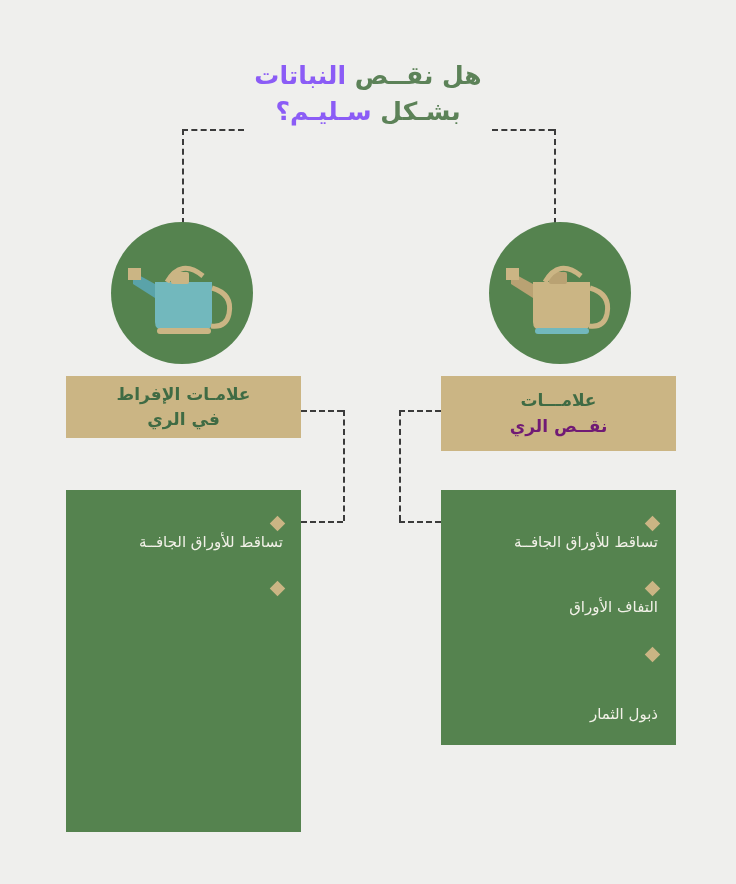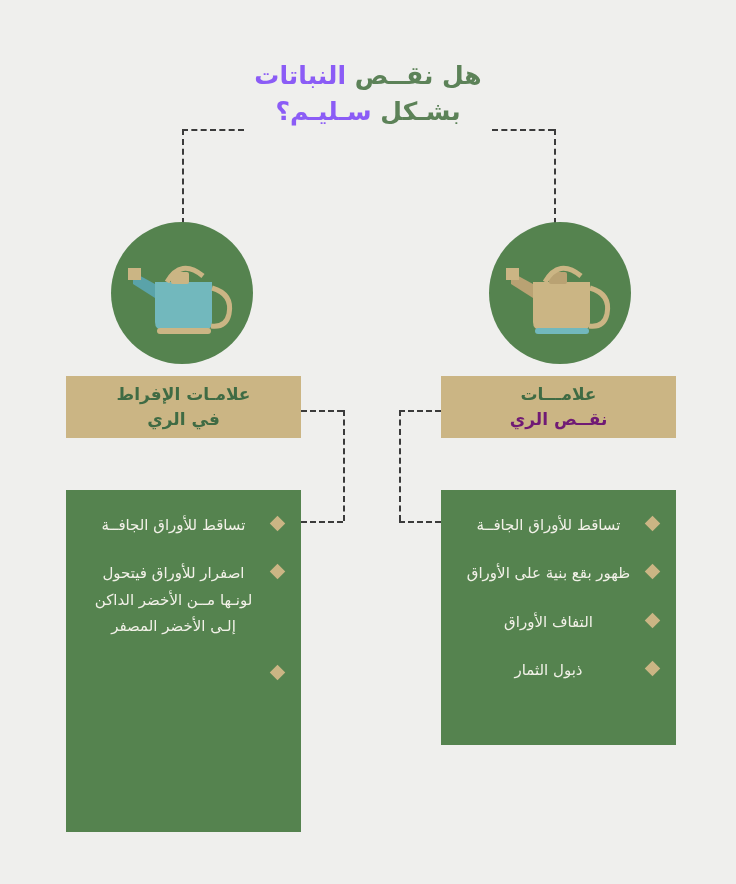--- a/index.html
+++ b/index.html
@@ -84,21 +84,21 @@
   .label-left {
     left: 66px;
     top: 376px;
     width: 235px;
     height: 62px;
   }
   .label-right {
     left: 441px;
     top: 376px;
     width: 235px;
-    height: 62px;
+    height: 75px;
   }
 
   
   .panel {
     position: absolute;
     background: #55834f;
     color: #f0efe6;
     direction: rtl;
     padding: 22px 18px 22px 18px;
     box-sizing: border-box;
@@ -110,26 +110,26 @@
     height: 342px;
   }
   .panel-right {
     left: 441px;
     top: 490px;
     width: 235px;
     height: 255px;
   }
   .bullet-row {
     display: flex;
-    flex-direction: row;
+    flex-direction: column;
     align-items: flex-start;
     justify-content: flex-start;
     margin-bottom: 22px;
   }
-  .bullet-row:last-child { margin-bottom: 0; }
+  .bullet-row:last-child { margin-bottom: 0; gap: 41px; }
   .diamond {
     flex: 0 0 auto;
     width: 11px;
     height: 11px;
     background: #cbb584;
     transform: rotate(45deg);
     margin-top: 6px;
     margin-left: 9px;
   }
   .bullet-text {
@@ -214,38 +214,30 @@
   <div class="dash-v" style="left:399px; top:410px; height:111px;"></div>
   <div class="dash" style="left:399px; top:521px; width:42px;"></div>
 
   <div class="panel panel-left">
     <div class="bullet-row">
       <span class="diamond"></span>
       <span class="bullet-text">تساقط للأوراق الجافــة</span>
     </div>
     <div class="bullet-row">
       <span class="diamond"></span>
-      <span class="bullet-text">اصفرار للأوراق فيتحول لونـها مــن الأخضر الداكن إلـى الأخضر المصفر</span>
-    </div>
-    <div class="bullet-row">
-      <span class="diamond"></span>
     </div>
   </div>
 
   <div class="panel panel-right">
     <div class="bullet-row">
       <span class="diamond"></span>
       <span class="bullet-text">تساقط للأوراق الجافــة</span>
     </div>
     <div class="bullet-row">
       <span class="diamond"></span>
-      <span class="bullet-text">ظهور بقع بنية على الأوراق</span>
-    </div>
-    <div class="bullet-row">
-      <span class="diamond"></span>
       <span class="bullet-text">التفاف الأوراق</span>
     </div>
     <div class="bullet-row">
       <span class="diamond"></span>
       <span class="bullet-text">ذبول الثمار</span>
     </div>
   </div>
 
 </div>
 

